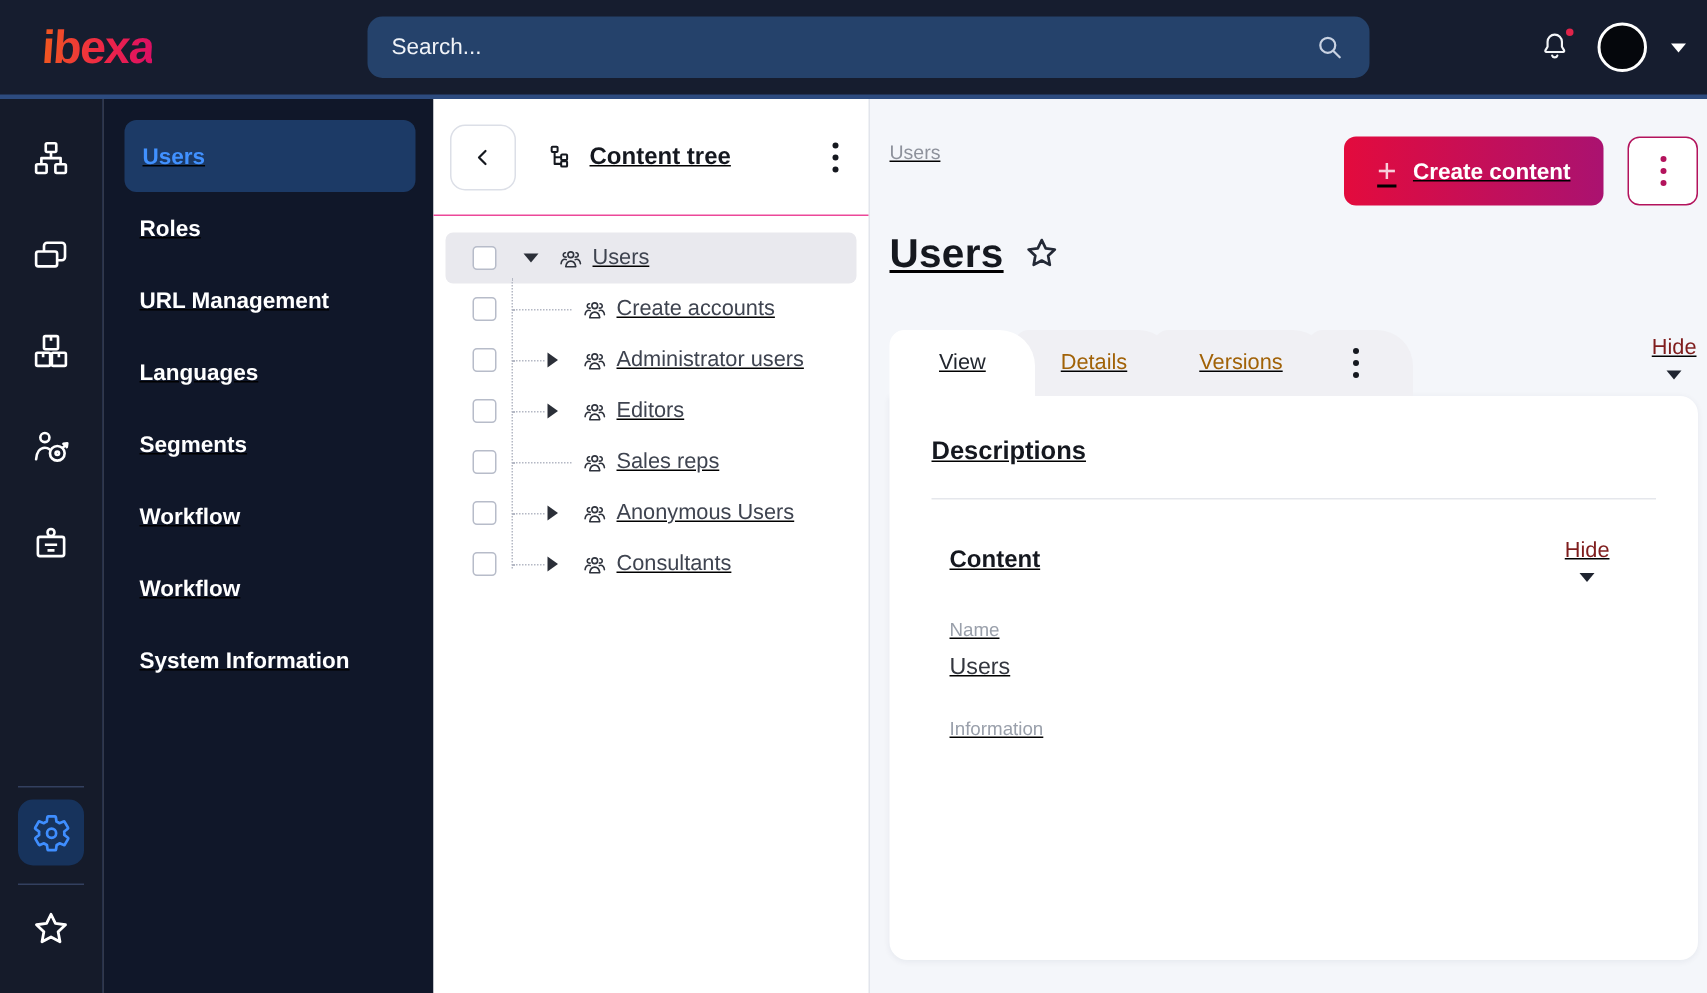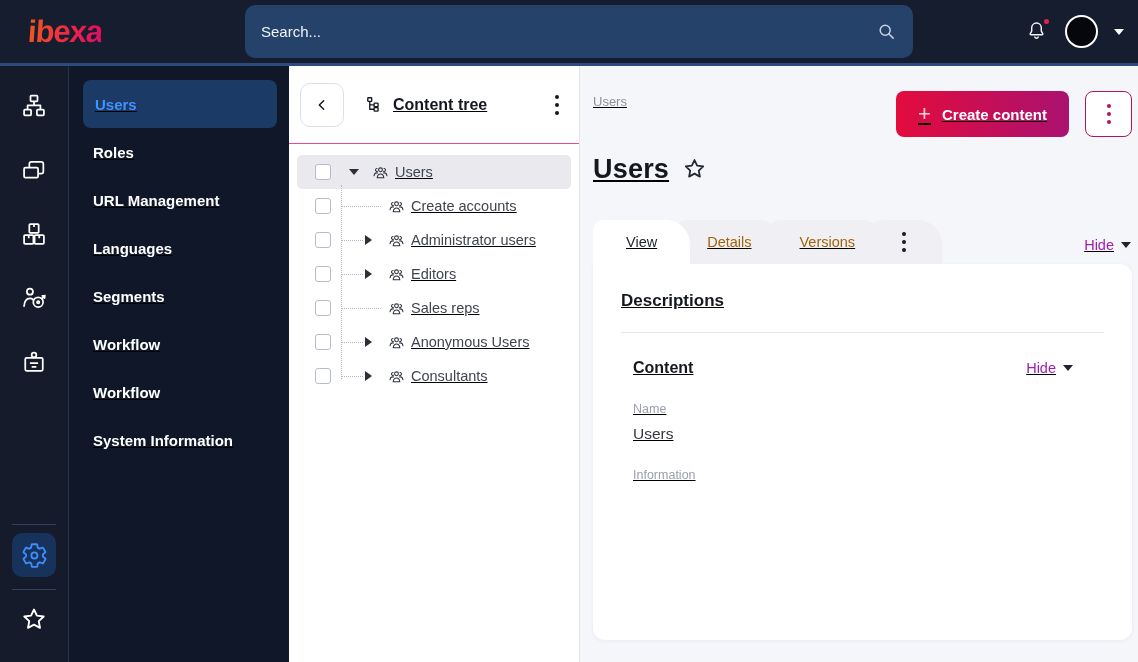--- a/index.html
+++ b/index.html
@@ -12,21 +12,21 @@
     display: flex; align-items: center;
   }
   .logo-wrap { width: 245px; padding-left: 28px; }
   .logo {
     font-size: 31px; font-weight: 800; letter-spacing: -1px; line-height: 1;
     background: linear-gradient(90deg, #f0581f 0%, #ee2746 55%, #db0f64 100%);
     -webkit-background-clip: text; background-clip: text; color: transparent;
     display: inline-block; transform: skewX(-4deg);
   }
   .search-box {
-    width: 668px; height: 53px; background: #25426b; border-radius: 10px;
+    width: 668px; height: 41px; background: #25426b; border-radius: 10px;
     display: flex; align-items: center; padding: 0 16px;
   }
   .search-box input {
     flex: 1; background: transparent; border: none; outline: none;
     color: #fff; font-size: 15px; font-family: "Liberation Sans", sans-serif;
   }
   .search-box input::placeholder { color: #f0f3f8; opacity: 1; }
   .topbar-right {
     margin-left: auto; display: flex; align-items: center; gap: 16px; padding-right: 14px;
   }
@@ -150,21 +150,21 @@
   .tab {
     height: 44px; display: flex; align-items: center; justify-content: center;
     border-radius: 10px 24px 0 0; font-size: 14.5px; cursor: pointer; position: relative;
   }
   .tab--active { background: #fff; color: #22262e; z-index: 4; padding: 0 33px; }
   .tab--inactive { background: #f0f0f4; color: #a16207; z-index: 1; padding: 0 31px; margin-left: -14px; }
   .tab--more { padding: 0 32px 0 26px; }
   .tab .kebab { color: #15181f; }
   .hide-ctl {
     margin-left: auto; display: flex; align-items: center; gap: 7px;
-    font-size: 14.5px; color: #a21caf; cursor: pointer; margin-bottom: 11px; padding-right: 1px;
+    font-size: 14.5px; color: #7f1d1d; cursor: pointer; margin-bottom: 11px; padding-right: 1px; flex-direction: column;
   }
   .caret-down-dark {
     width: 0; height: 0; border-left: 5px solid transparent;
     border-right: 5px solid transparent; border-top: 6px solid #1f2430;
   }
 
   .card {
     background: #fff; border-radius: 0 12px 12px 12px; flex: 1;
     box-shadow: 0 1px 4px rgba(20,30,60,.06); padding: 27px 28px;
   }

